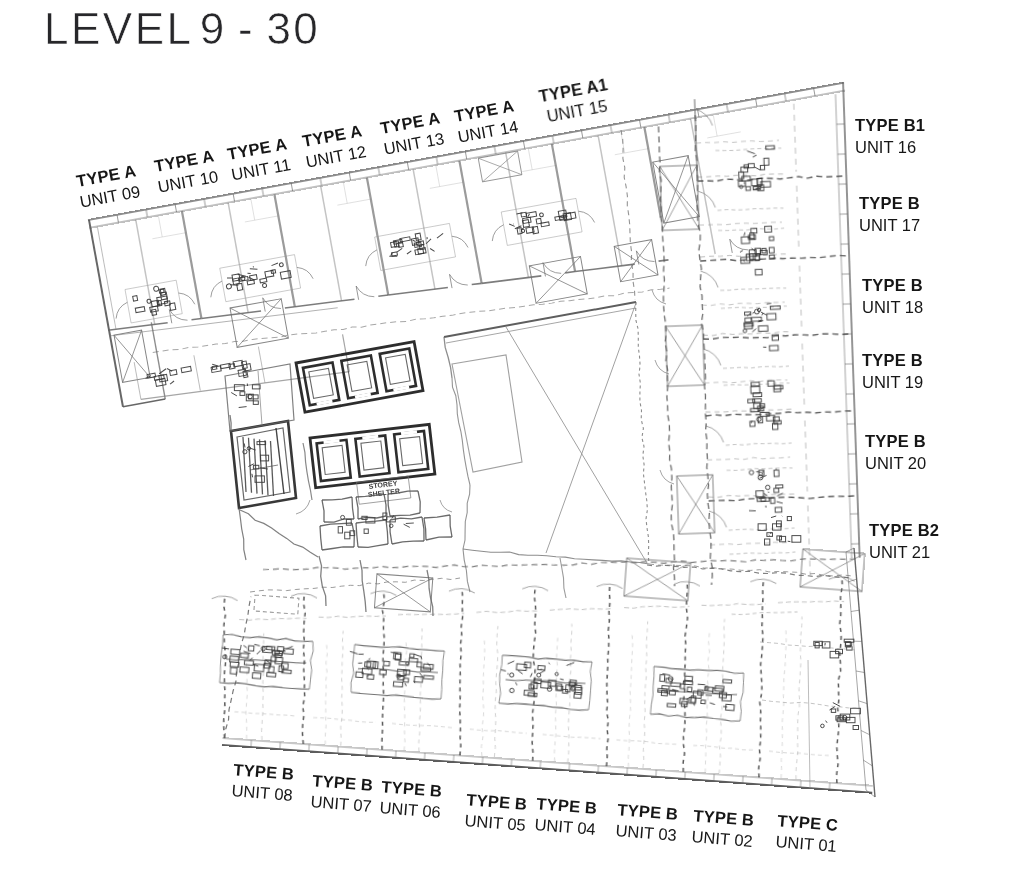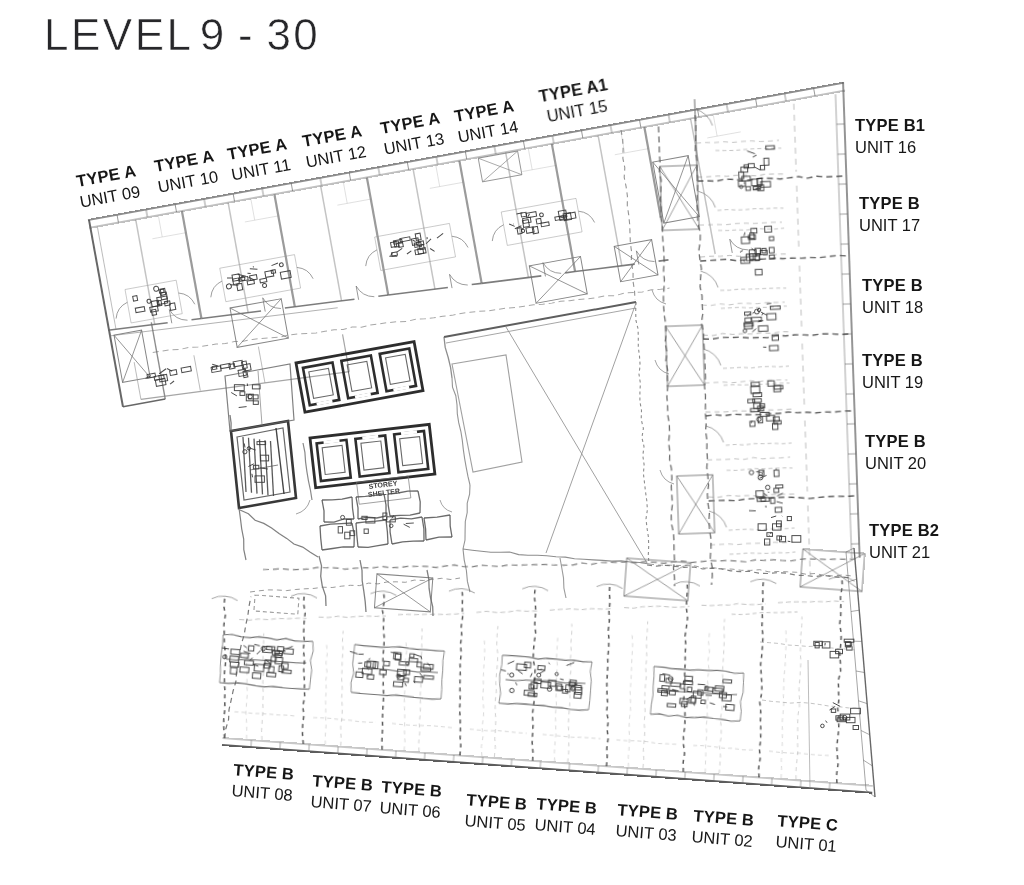--- a/index.html
+++ b/index.html
@@ -1,15 +1,15 @@
 <!DOCTYPE html>
 <html><head><meta charset="utf-8">
 <style>
 html,body{margin:0;padding:0;background:#fff;width:1024px;height:885px;overflow:hidden;}
-.title{position:absolute;left:44px;top:10px;font-family:"Liberation Sans",sans-serif;
+.title{position:absolute;left:44px;top:4px;font-family:"Liberation Sans",sans-serif;
 font-size:44px;font-weight:400;letter-spacing:2.5px;color:#27272a;-webkit-text-stroke:0.6px #ffffff;}
 svg{position:absolute;left:0;top:0;}
 .plan{filter:blur(0.45px);opacity:0.93;}
 </style></head>
 <body>
 
 <div class="title">LEVEL 9 - 30</div>
 <svg width="1024" height="885" viewBox="0 0 1024 885">
 <g class="plan">
 <g transform="translate(88 220) rotate(-10.3)">

